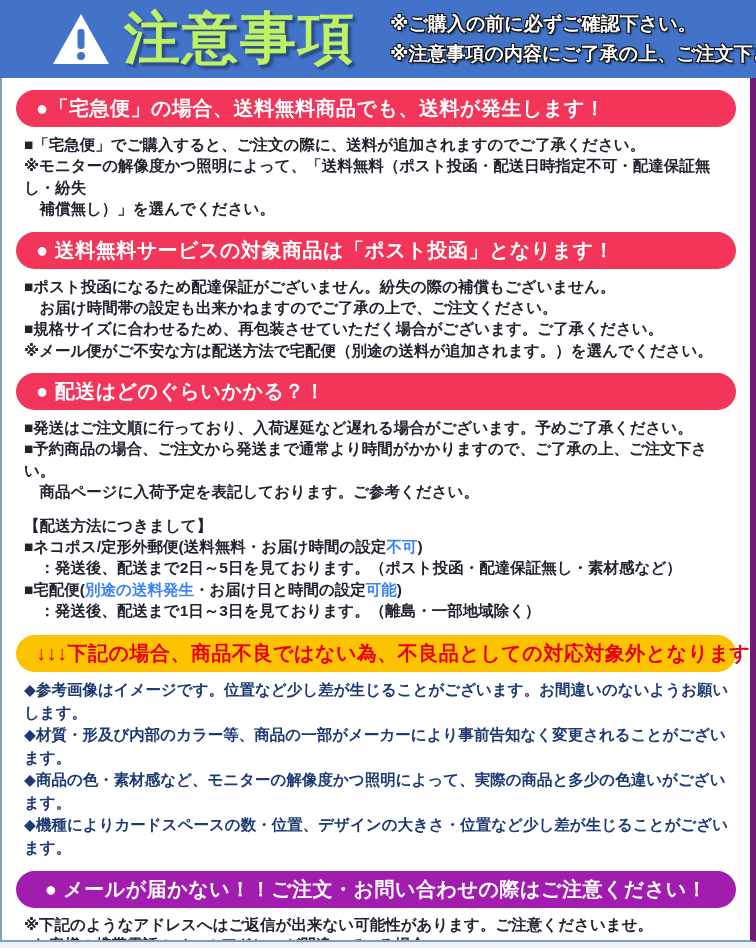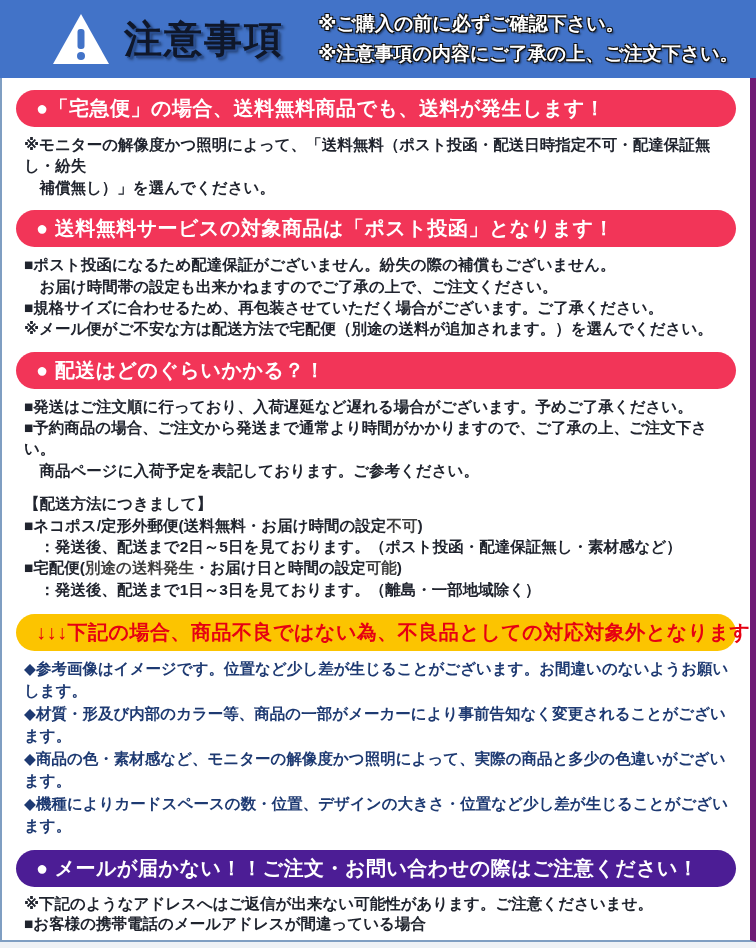--- a/index.html
+++ b/index.html
@@ -12,21 +12,21 @@
   }
   
   .header {
     height: 78px; background: #4273c8;
     display: flex; align-items: center;
     padding: 0 16px 0 52px;
     flex: 0 0 auto;
   }
   .warn-tri { width: 58px; height: 52px; flex: 0 0 auto; margin-right: 14px; }
   .header-title {
-    color: #0f172a; font-size: 38px; font-weight: bold; letter-spacing: 2px;
+    color: #bef264; font-size: 56px; font-weight: bold; letter-spacing: 2px;
     text-shadow: 2px 2px 0 #2a4f92, 3px 3px 3px rgba(0,0,0,.45);
     margin-right: 34px; white-space: nowrap;
   }
   .header-subs { display: flex; flex-direction: column; gap: 4px; }
   .header-sub {
     color: #ffffff; font-size: 19px; font-weight: bold; white-space: nowrap;
     text-shadow: -1px -1px 0 #111, 1px -1px 0 #111, -1px 1px 0 #111, 1px 1px 0 #111, 2px 2px 2px rgba(0,0,0,.5);
   }
   
   .content {
@@ -43,27 +43,27 @@
     border-radius: 50px;
     padding: 5px 20px;
     font-size: 20px; font-weight: bold;
     color: #ffffff;
     margin: 2px 2px 7px 2px;
     white-space: nowrap;
     letter-spacing: .5px;
   }
   .banner.pink { background: #f23558; }
   .banner.yellow { background: #fcc400; color: #e60012; text-align: left; }
-  .banner.teal { background: #4c1d95; }
+  .banner.teal { background: #a21caf; text-align: center; }
   .body-block { padding: 0 8px 10px 10px; }
   .bline {
     font-size: 15.5px; font-weight: bold; color: #20242e;
     line-height: 1.38; white-space: pre-wrap;
   }
-  .bline .red, .red { color: #404040; margin-top: 24px; }
+  .bline .red, .red { color: #3b82f6; margin-top: 24px; }
   .diamond .bline { color: #1e3a72; line-height: 1.45; }
   .mail .bline { line-height: 1.30; }
   .ship-block { padding: 2px 8px 12px 10px; }
 </style>
 </head>
 <body>
 
 <div class="page">
 
   <div class="header">
@@ -76,20 +76,21 @@
     <div class="header-subs">
       <div class="header-sub">※ご購入の前に必ずご確認下さい。</div>
       <div class="header-sub">※注意事項の内容にご了承の上、ご注文下さい。</div>
     </div>
   </div>
 
   <div class="content">
 
     <div class="banner pink">●「宅急便」の場合、送料無料商品でも、送料が発生します！</div>
     <div class="body-block">
+      <div class="bline">■「宅急便」でご購入すると、ご注文の際に、送料が追加されますのでご了承ください。</div>
       <div class="bline">※モニターの解像度かつ照明によって、「送料無料（ポスト投函・配送日時指定不可・配達保証無し・紛失</div>
       <div class="bline">　補償無し）」を選んでください。</div>
     </div>
 
     <div class="banner pink">●  送料無料サービスの対象商品は「ポスト投函」となります！</div>
     <div class="body-block">
       <div class="bline">■ポスト投函になるため配達保証がございません。紛失の際の補償もございません。</div>
       <div class="bline">　お届け時間帯の設定も出来かねますのでご了承の上で、ご注文ください。</div>
       <div class="bline">■規格サイズに合わせるため、再包装させていただく場合がございます。ご了承ください。</div>
       <div class="bline">※メール便がご不安な方は配送方法で宅配便（別途の送料が追加されます。）を選んでください。</div>

